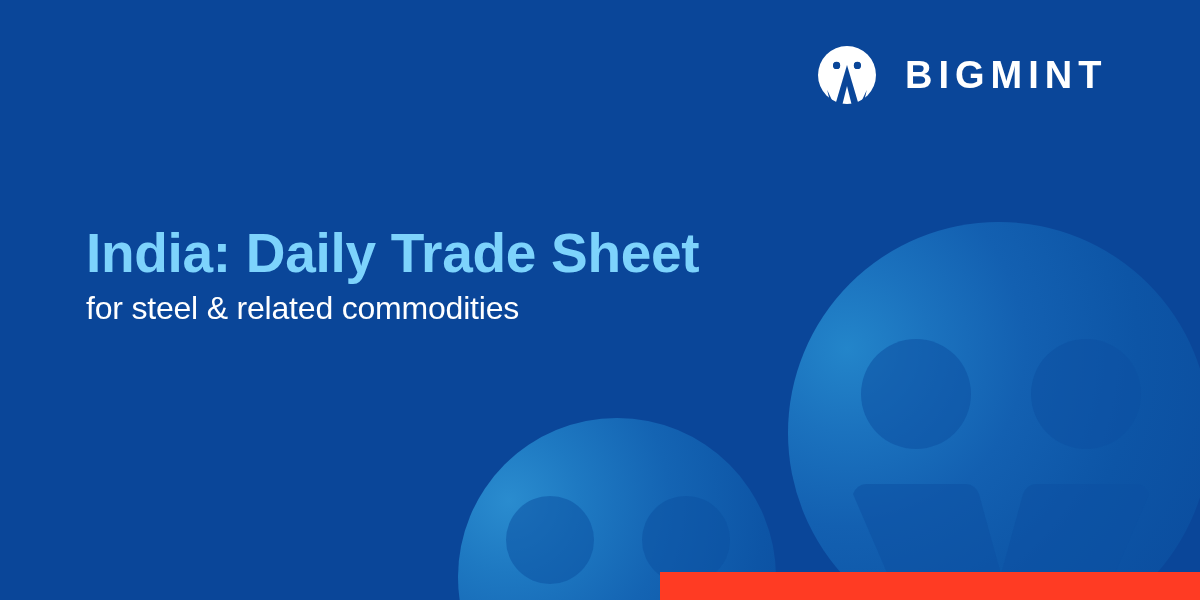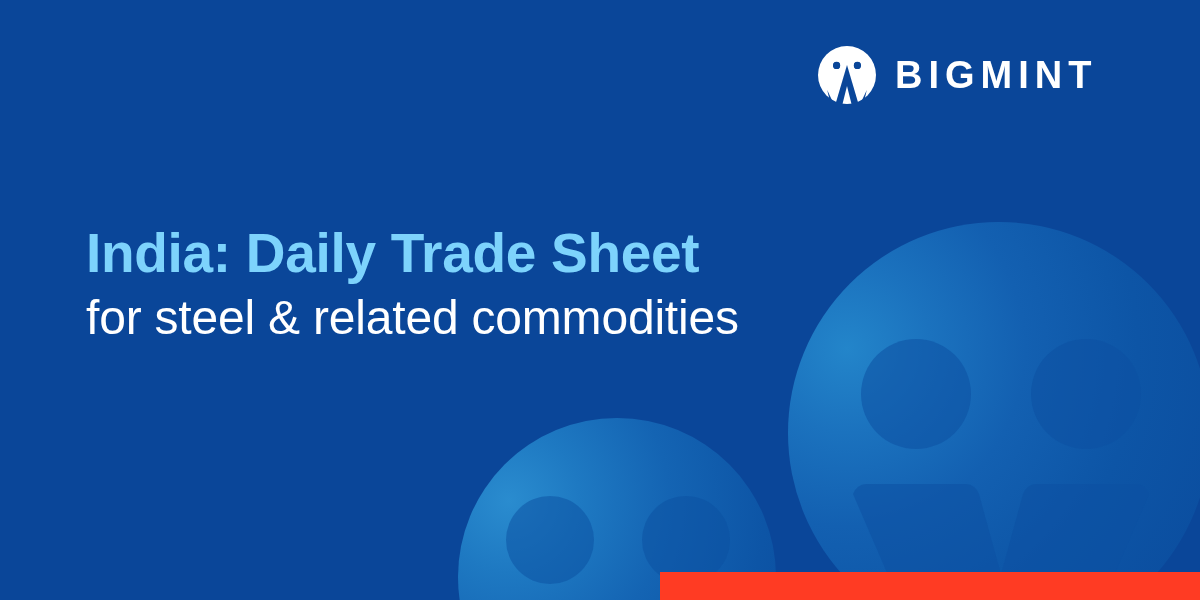--- a/index.html
+++ b/index.html
@@ -47,21 +47,21 @@
   
   .wm-figures { position:absolute; inset:0; }
   .wm-figures svg { width:100%; height:100%; display:block; }
 
   
   .logo-lockup {
     position:absolute;
     left:818px; top:46px;
     display:flex;
     align-items:center;
-    gap:19px;
+    gap:29px;
   }
 
   .logo-mark { width:58px; height:58px; display:block; flex:0 0 auto; }
   .logo-mark svg { width:58px; height:58px; display:block; }
 
   .logo-wordmark {
     color:#FFFFFF;
     font-size:38px;
     font-weight:bold;
     letter-spacing:6.0px;
@@ -81,21 +81,21 @@
     color:#7dd3fc;
     font-size:55px;
     font-weight:bold;
     letter-spacing:-0.3px;
     line-height:1.06;
     white-space:nowrap;
   }
 
   .headline-subtitle {
     color:#FFFFFF;
-    font-size:48px;
+    font-size:32px;
     font-weight:normal;
     letter-spacing:-0.2px;
     line-height:1.18;
     margin-top:8px;
     white-space:nowrap;
   }
 
   
   .accent-bar {
     position:absolute;

